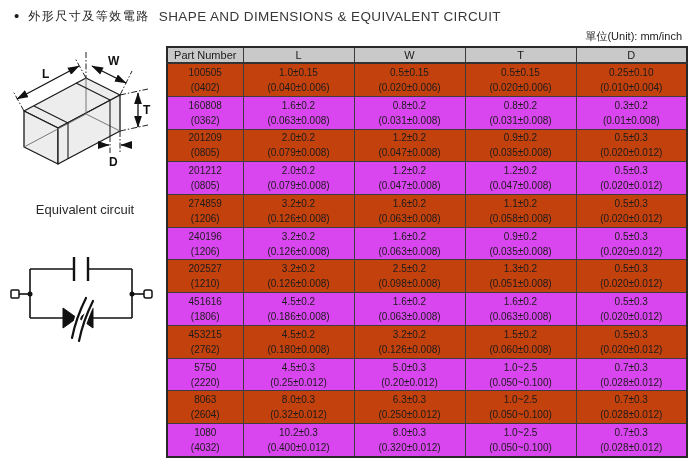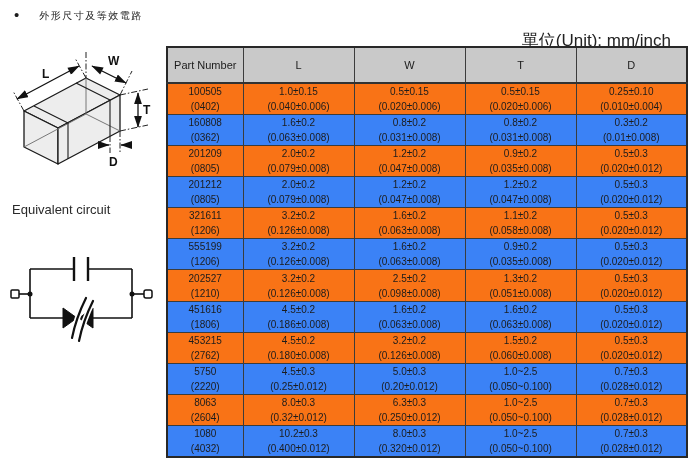--- a/index.html
+++ b/index.html
@@ -10,60 +10,61 @@
     color:#1c1c1c;
     font-family:"Liberation Sans", sans-serif;
     overflow:hidden;
   }
   .title-row {
     position:absolute; top:8px; left:14px;
     display:flex; align-items:center; gap:9px;
     white-space:nowrap;
   }
   .bullet { font-size:15px; line-height:1; position:relative; top:-1px; }
-  .title-zh { font-size:10px; letter-spacing:1.5px; color:#222;margin-left:11px; }
+  .title-zh { font-size:12px; letter-spacing:1.5px; color:#222; }
   .title-en { font-size:13.5px; letter-spacing:0.4px; color:#383838; }
   .unit-label {
-    position:absolute; top:29px; right:19px;
-    font-size:17px; color:#222;
+    position:absolute; top:29px; right:8px;
+    font-size:11px; color:#222;
   }
   .chip-figure { position:absolute; left:8px; top:52px; }
   .equiv-label {
     position:absolute; left:12px; top:202px; width:146px;
-    text-align:left; font-size:13px; color:#2a2a2a;
+    text-align:center; font-size:13px; color:#2a2a2a;
   }
   .circuit-figure { position:absolute; left:6px; top:250px; }
   .table-wrap { position:absolute; left:166px; top:46px; }
   table.dims {
     border-collapse:collapse; table-layout:fixed;
     width:522px; height:412px;
     border:2px solid #282828;
   }
   table.dims th, table.dims td {
     border:1px solid #3c3c3c;
     text-align:center; vertical-align:middle; padding:0;
   }
   table.dims thead th {
     background:#c9c9c9;
-    font-weight:normal; font-size:11px; height:36px;
+    font-weight:normal; font-size:11px; height:16px;
     border-bottom:2px solid #323232;
   }
-  table.dims tbody td { font-size:10px; background:#f97316; }
-  table.dims tbody tr.shaded td { background:#3b82f6; }
+  table.dims tbody td { font-size:10px; background:#c2410c; }
+  table.dims tbody tr.shaded td { background:#d946ef; }
   table.dims td div { line-height:15px; }
   col.c-part { width:76px; }
   svg text { font-family:"Liberation Sans", sans-serif; }
   .dim-letter { font-size:12px; font-weight:bold; fill:#111; }
 </style>
 </head>
 <body>
 
 <div class="title-row">
   <span class="bullet">•</span>
   <span class="title-zh">外形尺寸及等效電路</span>
+  <span class="title-en">SHAPE AND DIMENSIONS &amp; EQUIVALENT CIRCUIT</span>
 </div>
 
 <div class="unit-label">單位(Unit): mm/inch</div>
 
 <svg class="chip-figure" width="152" height="134" viewBox="0 0 152 134" xmlns="http://www.w3.org/2000/svg">
   <defs>
     <marker id="arrE" orient="auto" markerWidth="10" markerHeight="8" refX="8.5" refY="3">
       <path d="M0,0 L9,3 L0,6 z" fill="#111"></path>
     </marker>
     <marker id="arrS" orient="auto" markerWidth="10" markerHeight="8" refX="0.5" refY="3">
@@ -259,21 +260,21 @@
             <div>1.2±0.2</div>
             <div>(0.047±0.008)</div>
           </td>
           <td>
             <div>0.5±0.3</div>
             <div>(0.020±0.012)</div>
           </td>
         </tr>
         <tr>
           <td>
-            <div>321611</div>
+            <div>274859</div>
             <div>(1206)</div>
           </td>
           <td>
             <div>3.2±0.2</div>
             <div>(0.126±0.008)</div>
           </td>
           <td>
             <div>1.6±0.2</div>
             <div>(0.063±0.008)</div>
           </td>
@@ -281,21 +282,21 @@
             <div>1.1±0.2</div>
             <div>(0.058±0.008)</div>
           </td>
           <td>
             <div>0.5±0.3</div>
             <div>(0.020±0.012)</div>
           </td>
         </tr>
         <tr class="shaded">
           <td>
-            <div>555199</div>
+            <div>240196</div>
             <div>(1206)</div>
           </td>
           <td>
             <div>3.2±0.2</div>
             <div>(0.126±0.008)</div>
           </td>
           <td>
             <div>1.6±0.2</div>
             <div>(0.063±0.008)</div>
           </td>

